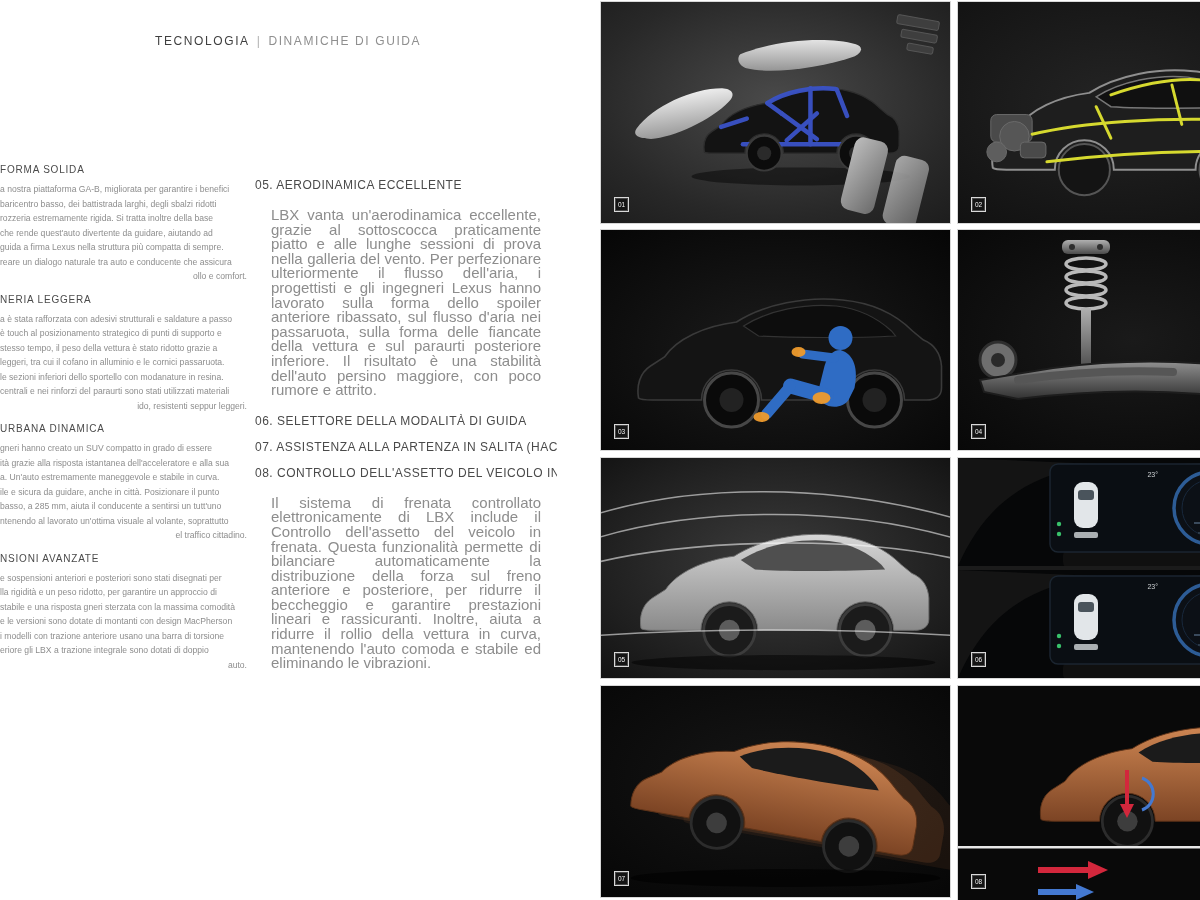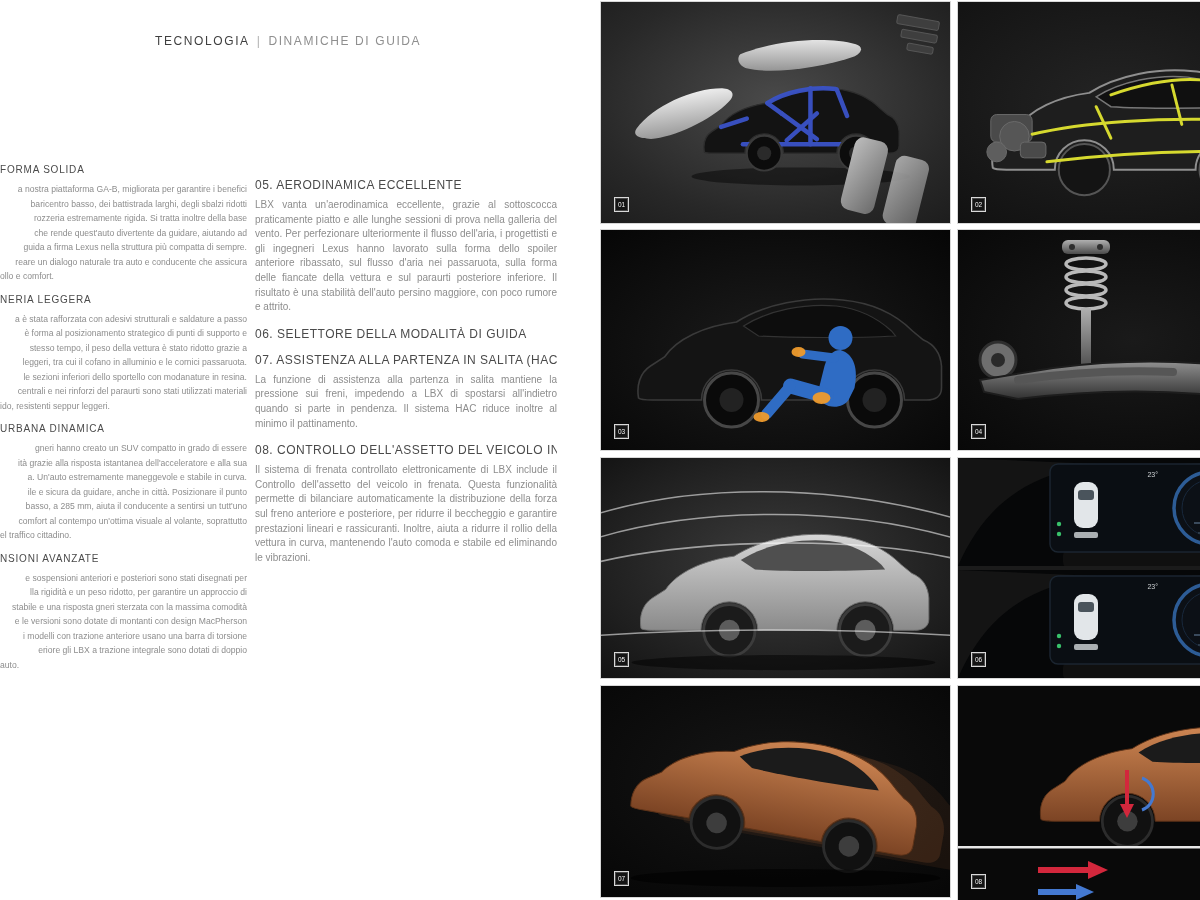--- a/index.html
+++ b/index.html
@@ -10,29 +10,29 @@
   }
   
   .header{position:absolute;left:155px;top:34px;font-size:12px;letter-spacing:1.6px;color:#3f3f3f;white-space:nowrap}
   .header .sep{color:#b0b0b0;margin:0 7px;font-weight:400}
   .header .sub{color:#8f8f8f}
 
   
   .col-left{position:absolute;left:0;top:164px;width:247px}
   .col-left .section{margin-bottom:10px}
   .sec-title{font-size:10px;letter-spacing:.8px;color:#4a4a4a;margin-bottom:7px;white-space:nowrap;overflow:hidden}
-  .cut-line{display:flex;justify-content:flex-end;overflow:hidden;height:14.5px;line-height:14.5px;font-size:8.6px;color:#8d8d8d;white-space:nowrap}
+  .cut-line{display:flex;justify-content:flex-start;overflow:hidden;height:14.5px;line-height:14.5px;font-size:8.6px;color:#8d8d8d;white-space:nowrap}
   .cut-line span{flex:0 0 auto}
-  .cut-line.line-end{justify-content:flex-start}
+  .cut-line.line-end{justify-content:flex-end}
 
   
   .col-mid{position:absolute;left:255px;top:178px;width:302px}
   .col-mid .section{margin-bottom:12px}
   .col-mid .sec-title{font-size:12px;letter-spacing:.5px;margin-bottom:6px}
-  .col-mid p{margin:0;font-size:10px;line-height:14.6px;color:#8d8d8d;text-align:justify}
+  .col-mid p{margin:16px;font-size:15px;line-height:14.6px;color:#8d8d8d;text-align:justify}
 
   
   .tile{position:absolute;background:#101010;outline:1px solid #d8d8d8;overflow:hidden}
   .tile svg{display:block;width:100%;height:100%}
   .t1{left:601px;top:2px;width:349px;height:221px}
   .t2{left:958px;top:2px;width:350px;height:221px}
   .t3{left:601px;top:230px;width:349px;height:220px}
   .t4{left:958px;top:230px;width:350px;height:220px}
   .t5{left:601px;top:458px;width:349px;height:220px}
   .t6{left:958px;top:458px;width:350px;height:220px}
@@ -79,21 +79,21 @@
         </div>
       </div>
   </div>
   <div class="section">
     <div class="sec-title">NERIA LEGGERA</div>
     <div>
         <div class="cut-line">
           <span>a è stata rafforzata con adesivi strutturali e saldature a passo</span>
         </div>
         <div class="cut-line">
-          <span>è forma al posizionamento strategico di punti di supporto e</span>
+          <span>è touch al posizionamento strategico di punti di supporto e</span>
         </div>
         <div class="cut-line">
           <span>stesso tempo, il peso della vettura è stato ridotto grazie a</span>
         </div>
         <div class="cut-line">
           <span>leggeri, tra cui il cofano in alluminio e le cornici passaruota.</span>
         </div>
         <div class="cut-line">
           <span>le sezioni inferiori dello sportello con modanature in resina.</span>
         </div>
@@ -117,21 +117,21 @@
         <div class="cut-line">
           <span>a. Un'auto estremamente maneggevole e stabile in curva.</span>
         </div>
         <div class="cut-line">
           <span>ile e sicura da guidare, anche in città. Posizionare il punto</span>
         </div>
         <div class="cut-line">
           <span>basso, a 285 mm, aiuta il conducente a sentirsi un tutt'uno</span>
         </div>
         <div class="cut-line">
-          <span>comfort al contempo un'ottima visuale al volante, soprattutto</span>
+          <span>ntenendo al lavorato un'ottima visuale al volante, soprattutto</span>
         </div>
         <div class="cut-line line-end">
           <span>el traffico cittadino.</span>
         </div>
       </div>
   </div>
   <div class="section">
     <div class="sec-title">NSIONI AVANZATE</div>
     <div>
         <div class="cut-line">
@@ -162,21 +162,20 @@
 <div class="col-mid">
   <div class="section">
     <div class="sec-title">05. AERODINAMICA ECCELLENTE</div>
     <p>LBX vanta un'aerodinamica eccellente, grazie al sottoscocca praticamente piatto e alle lunghe sessioni di prova nella galleria del vento. Per perfezionare ulteriormente il flusso dell'aria, i progettisti e gli ingegneri Lexus hanno lavorato sulla forma dello spoiler anteriore ribassato, sul flusso d'aria nei passaruota, sulla forma delle fiancate della vettura e sul paraurti posteriore inferiore. Il risultato è una stabilità dell'auto persino maggiore, con poco rumore e attrito.</p>
   </div>
   <div class="section">
     <div class="sec-title">06. SELETTORE DELLA MODALITÀ DI GUIDA</div>
   </div>
   <div class="section">
     <div class="sec-title">07. ASSISTENZA ALLA PARTENZA IN SALITA (HAC)</div>
-    <p>La funzione di assistenza alla partenza in salita mantiene la pressione sui freni, impedendo a LBX di spostarsi all'indietro quando si parte in pendenza. Il sistema HAC riduce inoltre al minimo il pattinamento.</p>
   </div>
   <div class="section">
     <div class="sec-title">08. CONTROLLO DELL'ASSETTO DEL VEICOLO IN FRENATA</div>
     <p>Il sistema di frenata controllato elettronicamente di LBX include il Controllo dell'assetto del veicolo in frenata. Questa funzionalità permette di bilanciare automaticamente la distribuzione della forza sul freno anteriore e posteriore, per ridurre il beccheggio e garantire prestazioni lineari e rassicuranti. Inoltre, aiuta a ridurre il rollio della vettura in curva, mantenendo l'auto comoda e stabile ed eliminando le vibrazioni.</p>
   </div>
 </div>
 
 <div class="tile t1">
   <svg viewBox="0 0 350 220" preserveAspectRatio="xMidYMid slice">
     <defs>

